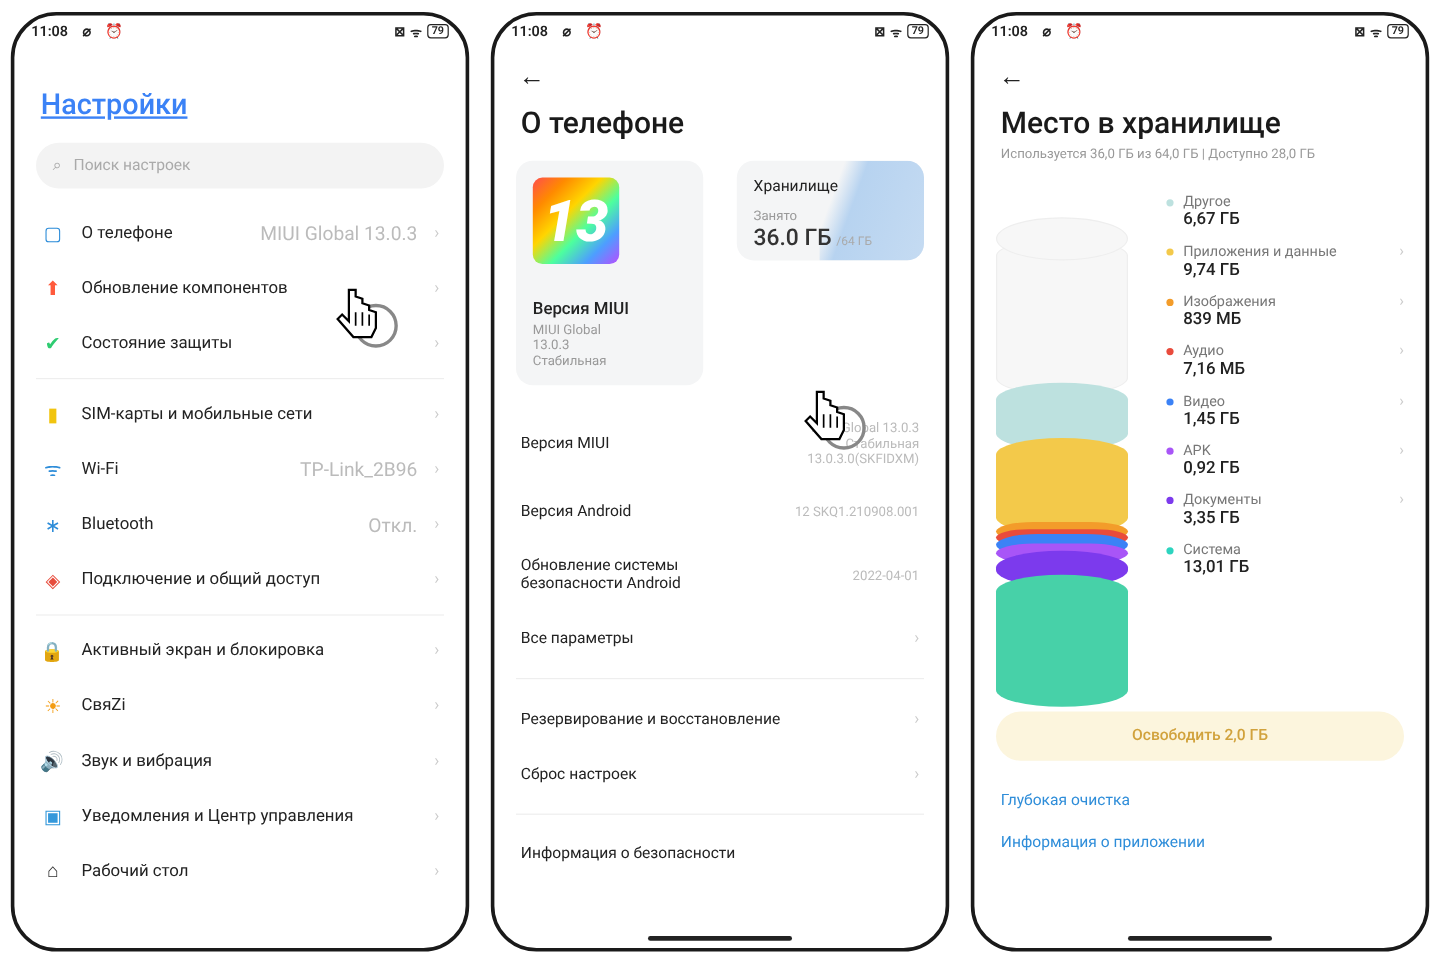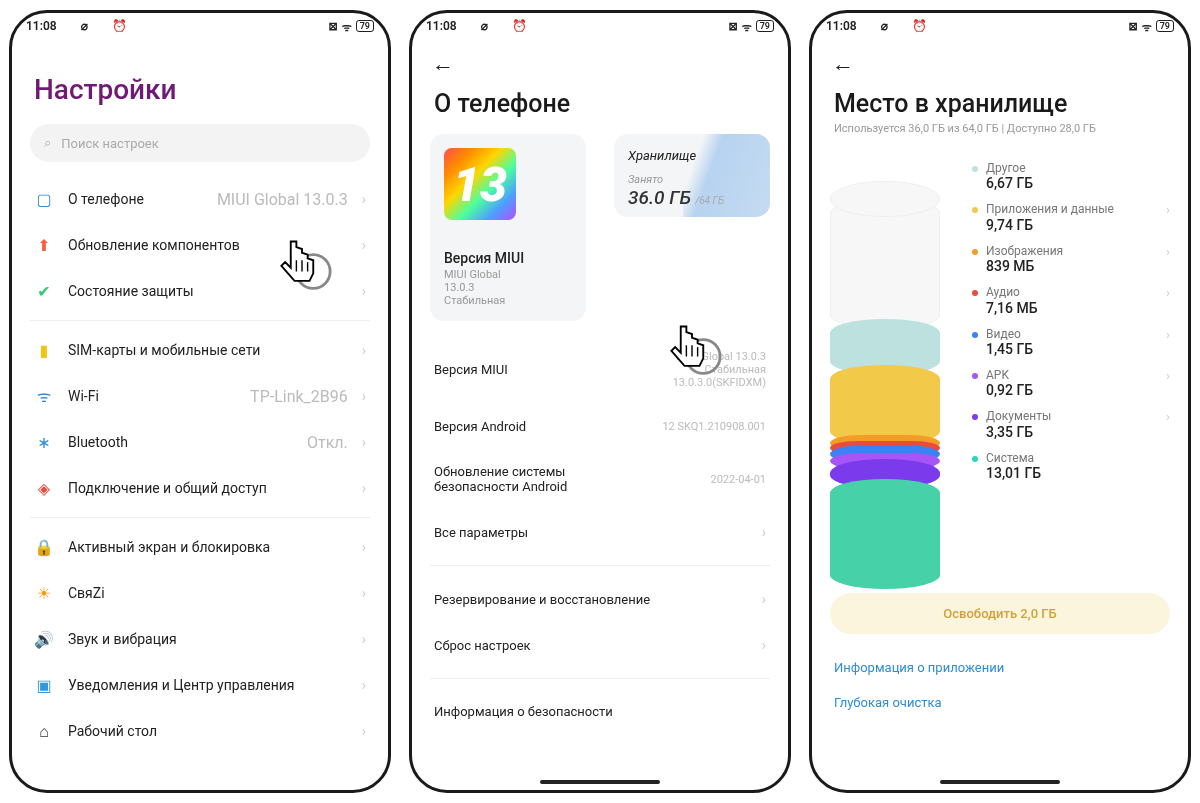--- a/index.html
+++ b/index.html
@@ -28,41 +28,42 @@
   .status-bar {
     height: 26px;
     display: flex;
     align-items: center;
     justify-content: space-between;
     padding: 0 14px;
     font-size: 12px;
     font-weight: 600;
     color: #222;
   }
-  .status-left { display: flex; align-items: flex-end; gap: 24px; }
+  .status-left { display: flex; align-items: flex-end; gap: 12px; }
   .status-right { display: flex; align-items: center; gap: 4px; }
   .status-right .ico { font-size: 11px; }
   .content {
     flex: 1;
     overflow: hidden;
     padding: 0 18px;
     position: relative;
   }
   .back-arrow {
     font-size: 22px;
     font-weight: 300;
     padding: 12px 2px 6px 2px;
     color: #222;
     cursor: pointer;
   }
   h1.title {
-    font-size: 28px;
+    font-size: 24px;
     font-weight: 500;
-    color: #701a75;
+    color: #3b82f6;
     padding: 34px 4px 18px 4px;
+    text-decoration: underline;
   }
   h1.title-sm {
     font-size: 25px;
     font-weight: 500;
     color: #1a1a1a;
     padding: 6px 4px 2px 4px;
   }
   .subtitle {
     font-size: 11px;
     color: #999;
@@ -143,21 +144,20 @@
     display:flex;align-items:center;justify-content:center;
     font-size:48px;font-weight:900;color:#fff;
     font-style: italic;
   }
   .storage-card {
     background: #f4f5f6;
     border-radius: 14px;
     padding: 14px 6px 8px 14px;
     position: relative;
     overflow: hidden;
-    font-style: italic;
   }
   .storage-card .used-label { font-size:11px;color:#999;margin-top:10px; }
   .storage-card .used-val { font-size:19px;font-weight:500;color:#333; }
   .storage-card .total { font-size:10px;color:#aaa;margin-left:4px;}
   .storage-fill {
     position:absolute;right:0;top:0;bottom:0;width:56%;
     background: linear-gradient(110deg, transparent 0%, transparent 18%, #b7d3f0 35%, #c5dbf2 100%);
   }
   .info-row { display:flex;justify-content:space-between;align-items:center;padding:15px 4px;font-size:13px;cursor:pointer; }
   .info-row .ilabel { color:#222; flex:1; }
@@ -487,17 +487,17 @@
     <span class="leg-txt">
               <div class="leg-name">Система</div>
     <div class="leg-val">13,01 ГБ</div>
             </span>
     </div>
         </div>
     </div>
 
     <div class="free-btn">Освободить 2,0 ГБ</div>
 
+    <div class="tool-link">Глубокая очистка</div>
     <div class="tool-link">Информация о приложении</div>
-    <div class="tool-link">Глубокая очистка</div>
   </div>
   <div class="nav-bar"></div>
 </div>
 
 </body></html>

